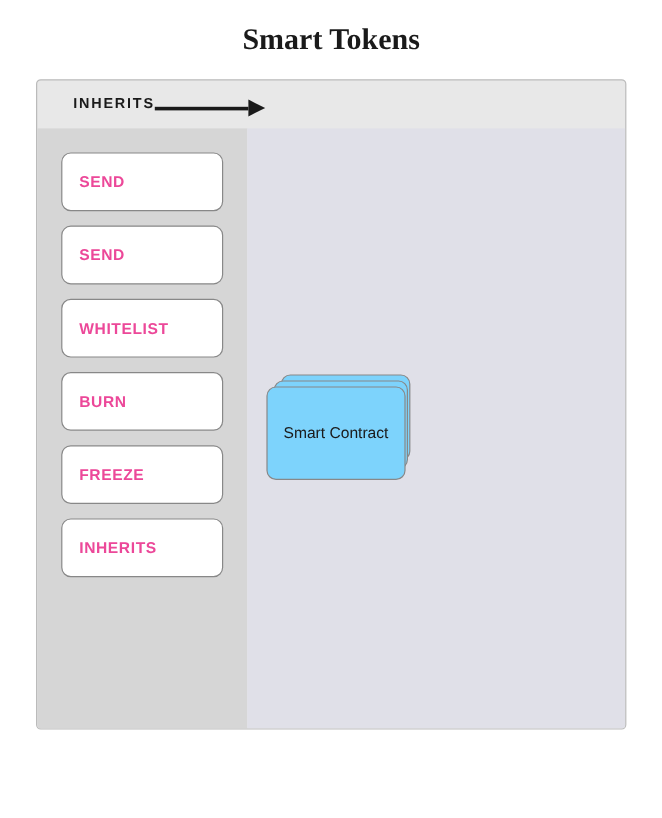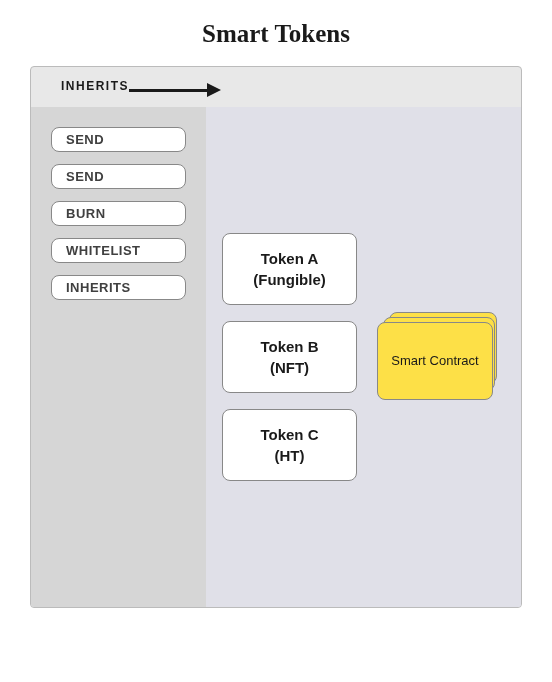--- a/index.html
+++ b/index.html
@@ -107,25 +107,25 @@
       display: flex;
       flex-direction: column;
       gap: 12px;
       flex-shrink: 0;
     }
 
     .feature-box {
       background: #fff;
       border: 1.5px solid #888;
       border-radius: 8px;
-      padding: 4px 14px;
+      padding: 16px 14px;
       font-family: Arial, sans-serif;
       font-size: 13px;
       font-weight: 600;
-      color: #404040;
+      color: #ec4899;
       letter-spacing: 0.5px;
     }
 
     
     .right-panel {
       flex: 1;
       background: #e0e0e8;
       padding: 20px 16px;
       display: flex;
       align-items: center;
@@ -156,21 +156,21 @@
     .smart-contract-stack {
       position: relative;
       width: 120px;
       height: 90px;
       flex-shrink: 0;
       margin-right: 8px;
     }
 
     .sc-card {
       position: absolute;
-      background: #fde047;
+      background: #7dd3fc;
       border: 1.5px solid #888;
       border-radius: 8px;
       display: flex;
       align-items: center;
       justify-content: center;
       font-family: Arial, sans-serif;
       font-size: 13px;
       font-weight: 500;
       color: #1a1a1a;
       text-align: center;
@@ -222,41 +222,28 @@
       </div>
 
 
     </div>
 
     <div class="main-content">
 
       <div class="left-panel">
         <div class="feature-box">SEND</div>
         <div class="feature-box">SEND</div>
+        <div class="feature-box">WHITELIST</div>
         <div class="feature-box">BURN</div>
-        <div class="feature-box">WHITELIST</div>
+        <div class="feature-box">FREEZE</div>
         <div class="feature-box">INHERITS</div>
       </div>
 
       <div class="right-panel">
 
-        <div class="tokens-column">
-          <div class="token-box">
-            <span>Token A</span><br>
-            <span>(Fungible)</span>
-          </div>
-          <div class="token-box">
-            <span>Token B</span><br>
-            <span>(NFT)</span>
-          </div>
-          <div class="token-box">
-            <span>Token C</span><br>
-            <span>(HT)</span>
-          </div>
-        </div>
 
         <div class="smart-contract-stack">
           <div class="sc-card back2"></div>
           <div class="sc-card back1"></div>
           <div class="sc-card front">
             <span>Smart Contract</span>
           </div>
         </div>
 
       </div>

